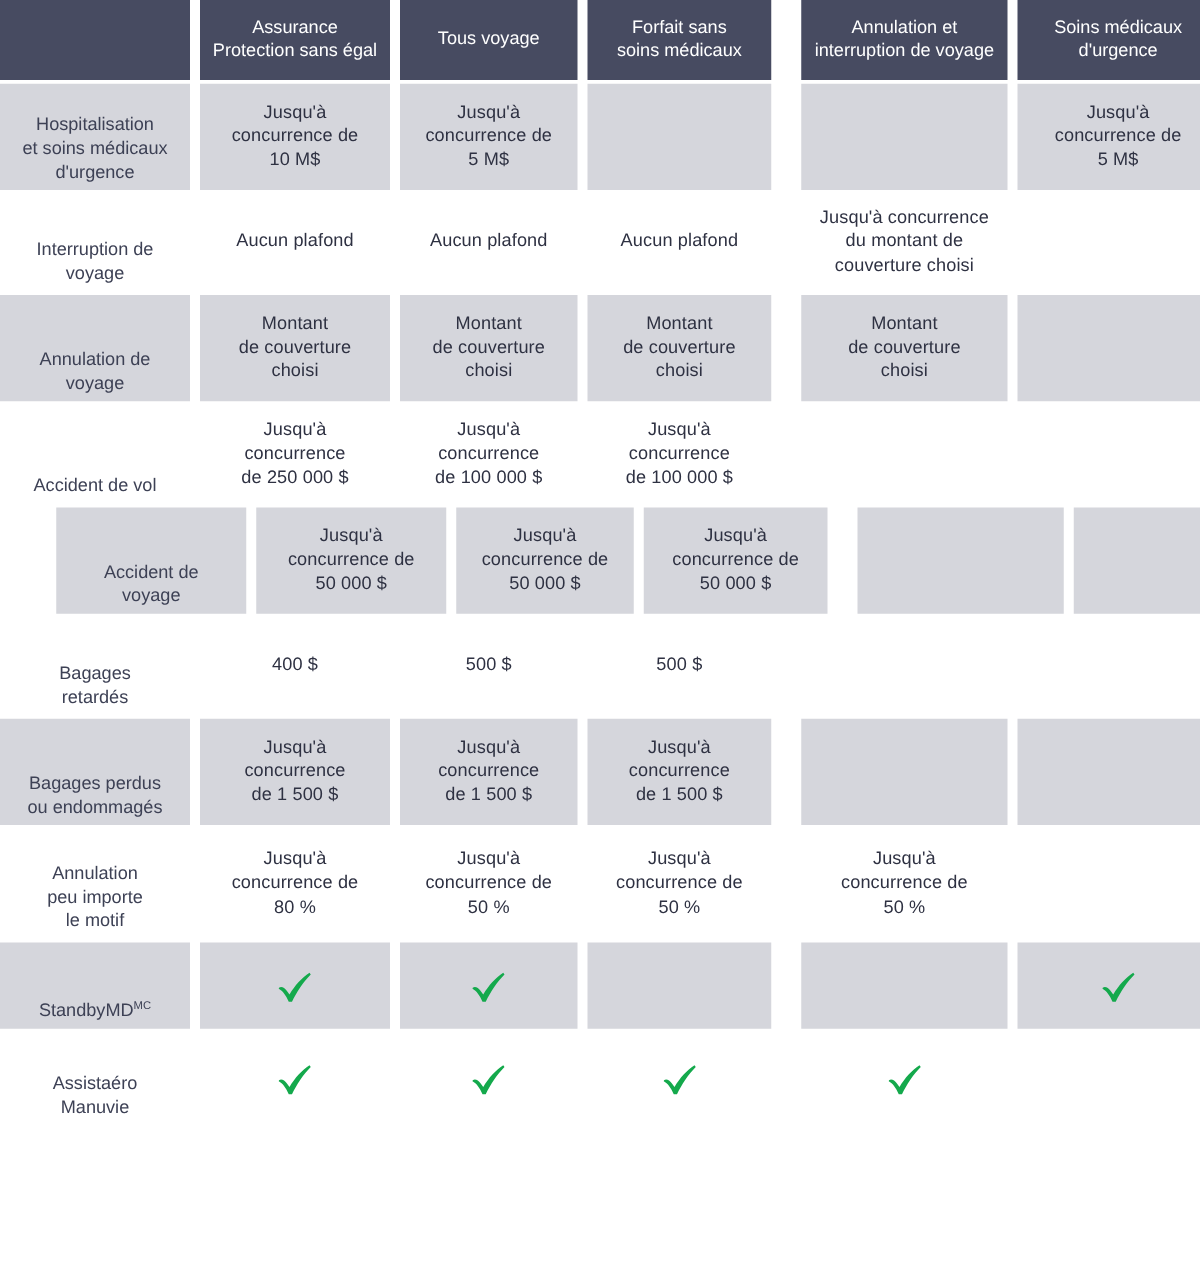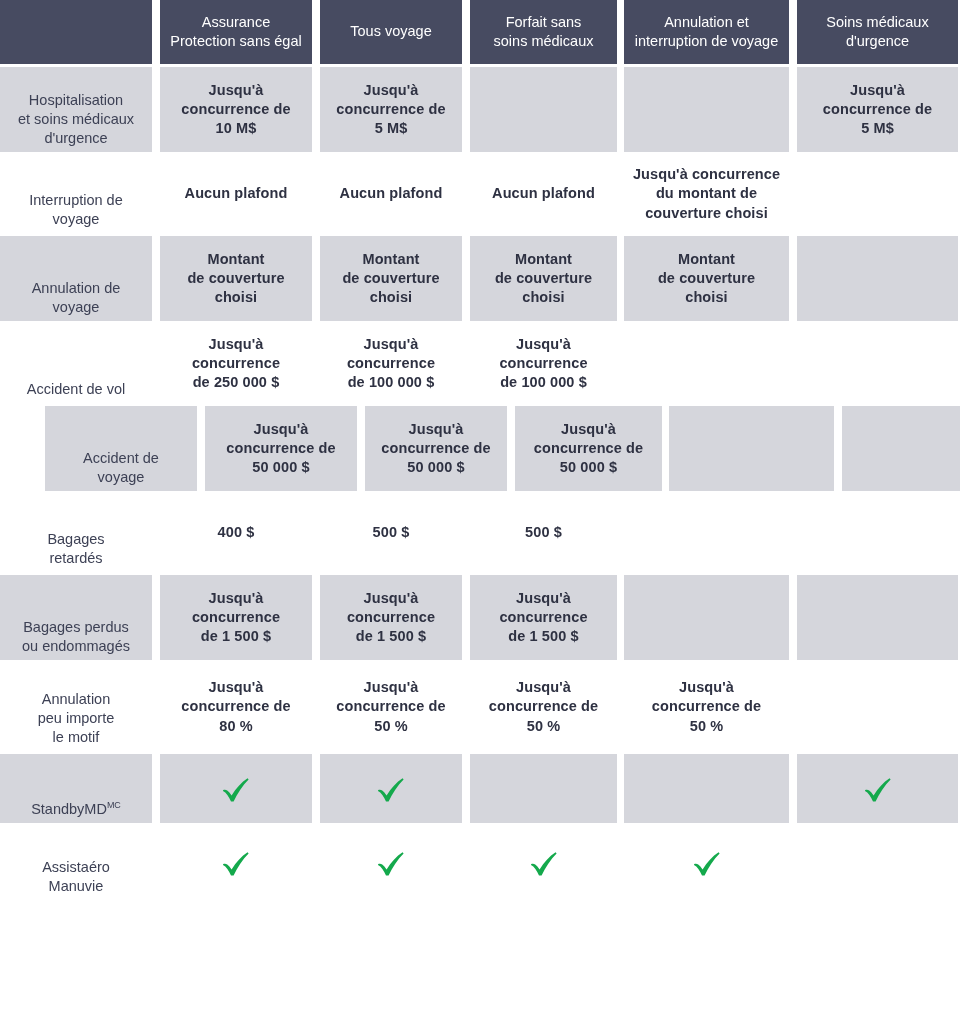--- a/index.html
+++ b/index.html
@@ -38,21 +38,21 @@
     justify-content: center;
     text-align: center;
     padding: 4px 8px;
     line-height: 1.32;
     color: #3d4155;
     flex: none;
   }
   .cell.c0 { width: 152px; margin-right: 8px; }
   .cell.c1 { width: 152px; margin-right: 8px; }
   .cell.c2 { width: 142px; margin-right: 8px; }
-  .cell.c3 { width: 147px; margin-right: 7px; }
+  .cell.c3 { width: 147px; margin-right: 24px; }
   .cell.c4 { width: 165px; margin-right: 8px; }
   .cell.c5 { width: 161px; margin-right: 0px; }
 
   
   .trow.header { height: 64px; }
   .trow.header .cell {
     background: #474b61;
     color: #ffffff;
     font-size: 14.5px;
     font-weight: 400;
@@ -67,21 +67,21 @@
   .trow.shaded { padding-top: 3px; padding-bottom: 3px; }
 
   .label {
     font-size: 14.5px;
     font-weight: 400;
     color: #3d4155;
     align-items: flex-end;
   }
   .value {
     font-size: 14.5px;
-    font-weight: bold;
+    font-weight: normal;
     color: #2e3142;
     letter-spacing: 0.1px;
   }
   .value.empty { }
 
   sup {
     font-size: 0.62em;
     vertical-align: super;
     line-height: 0;
   }

